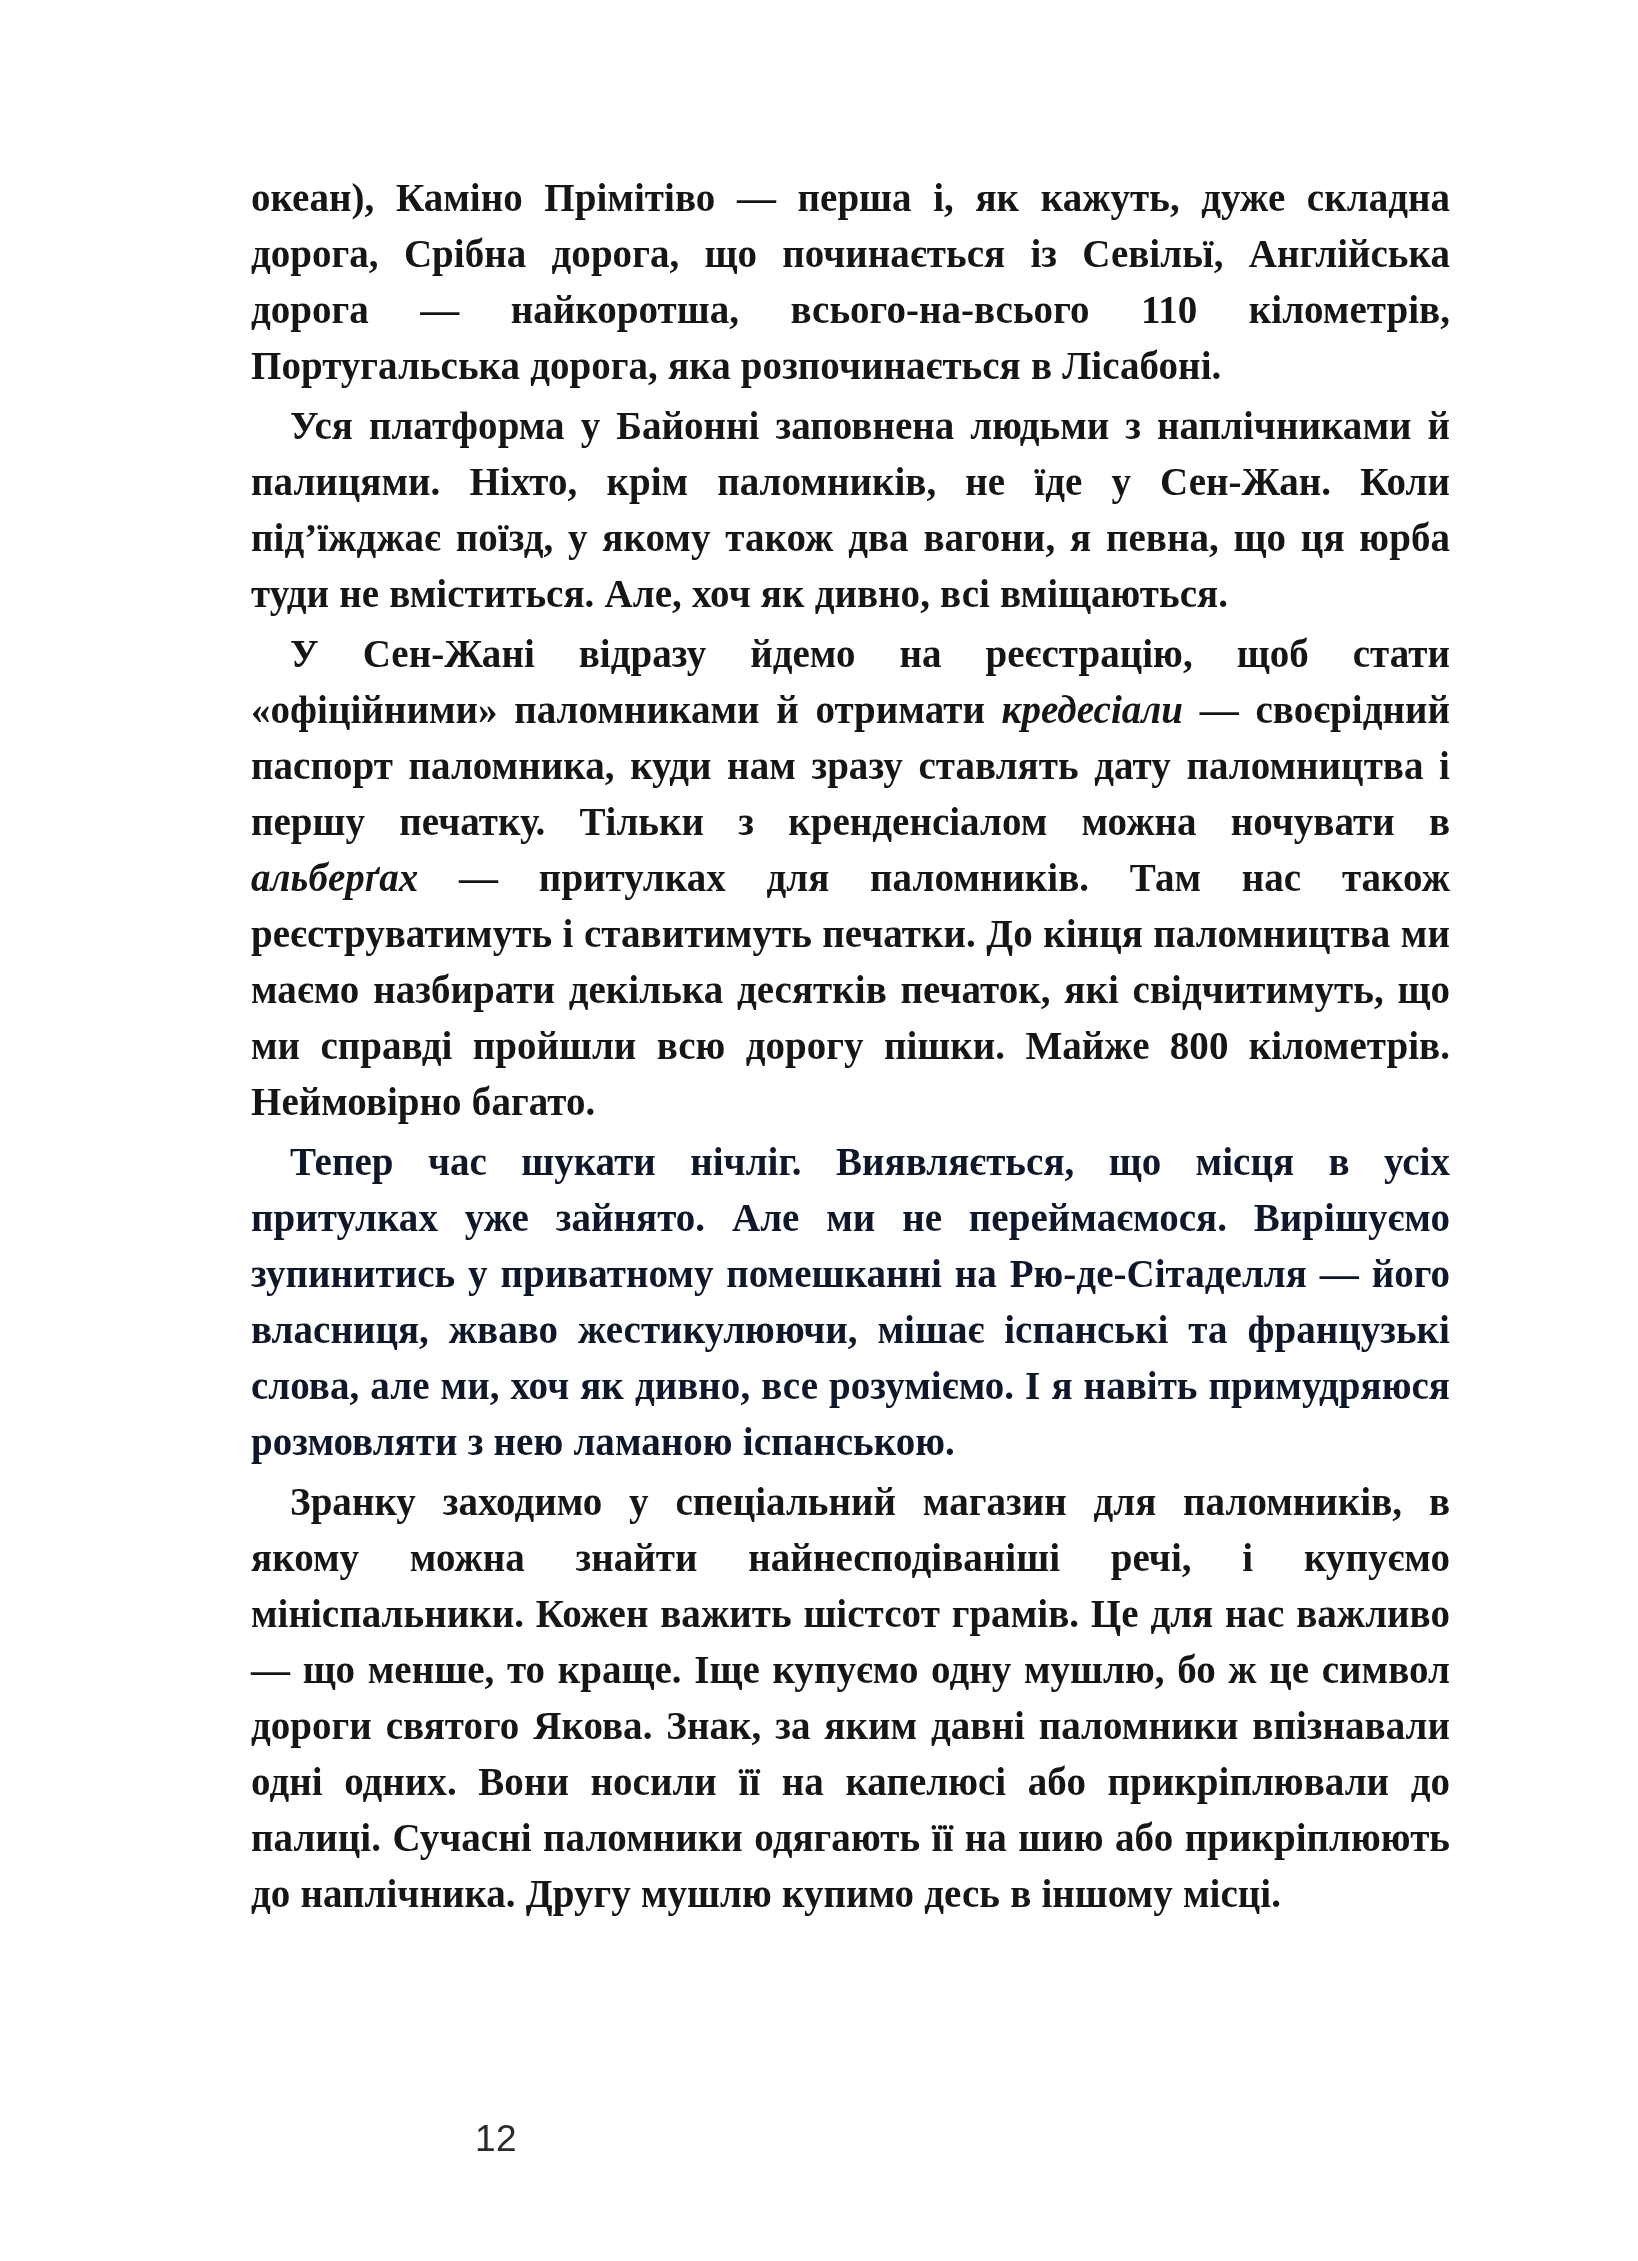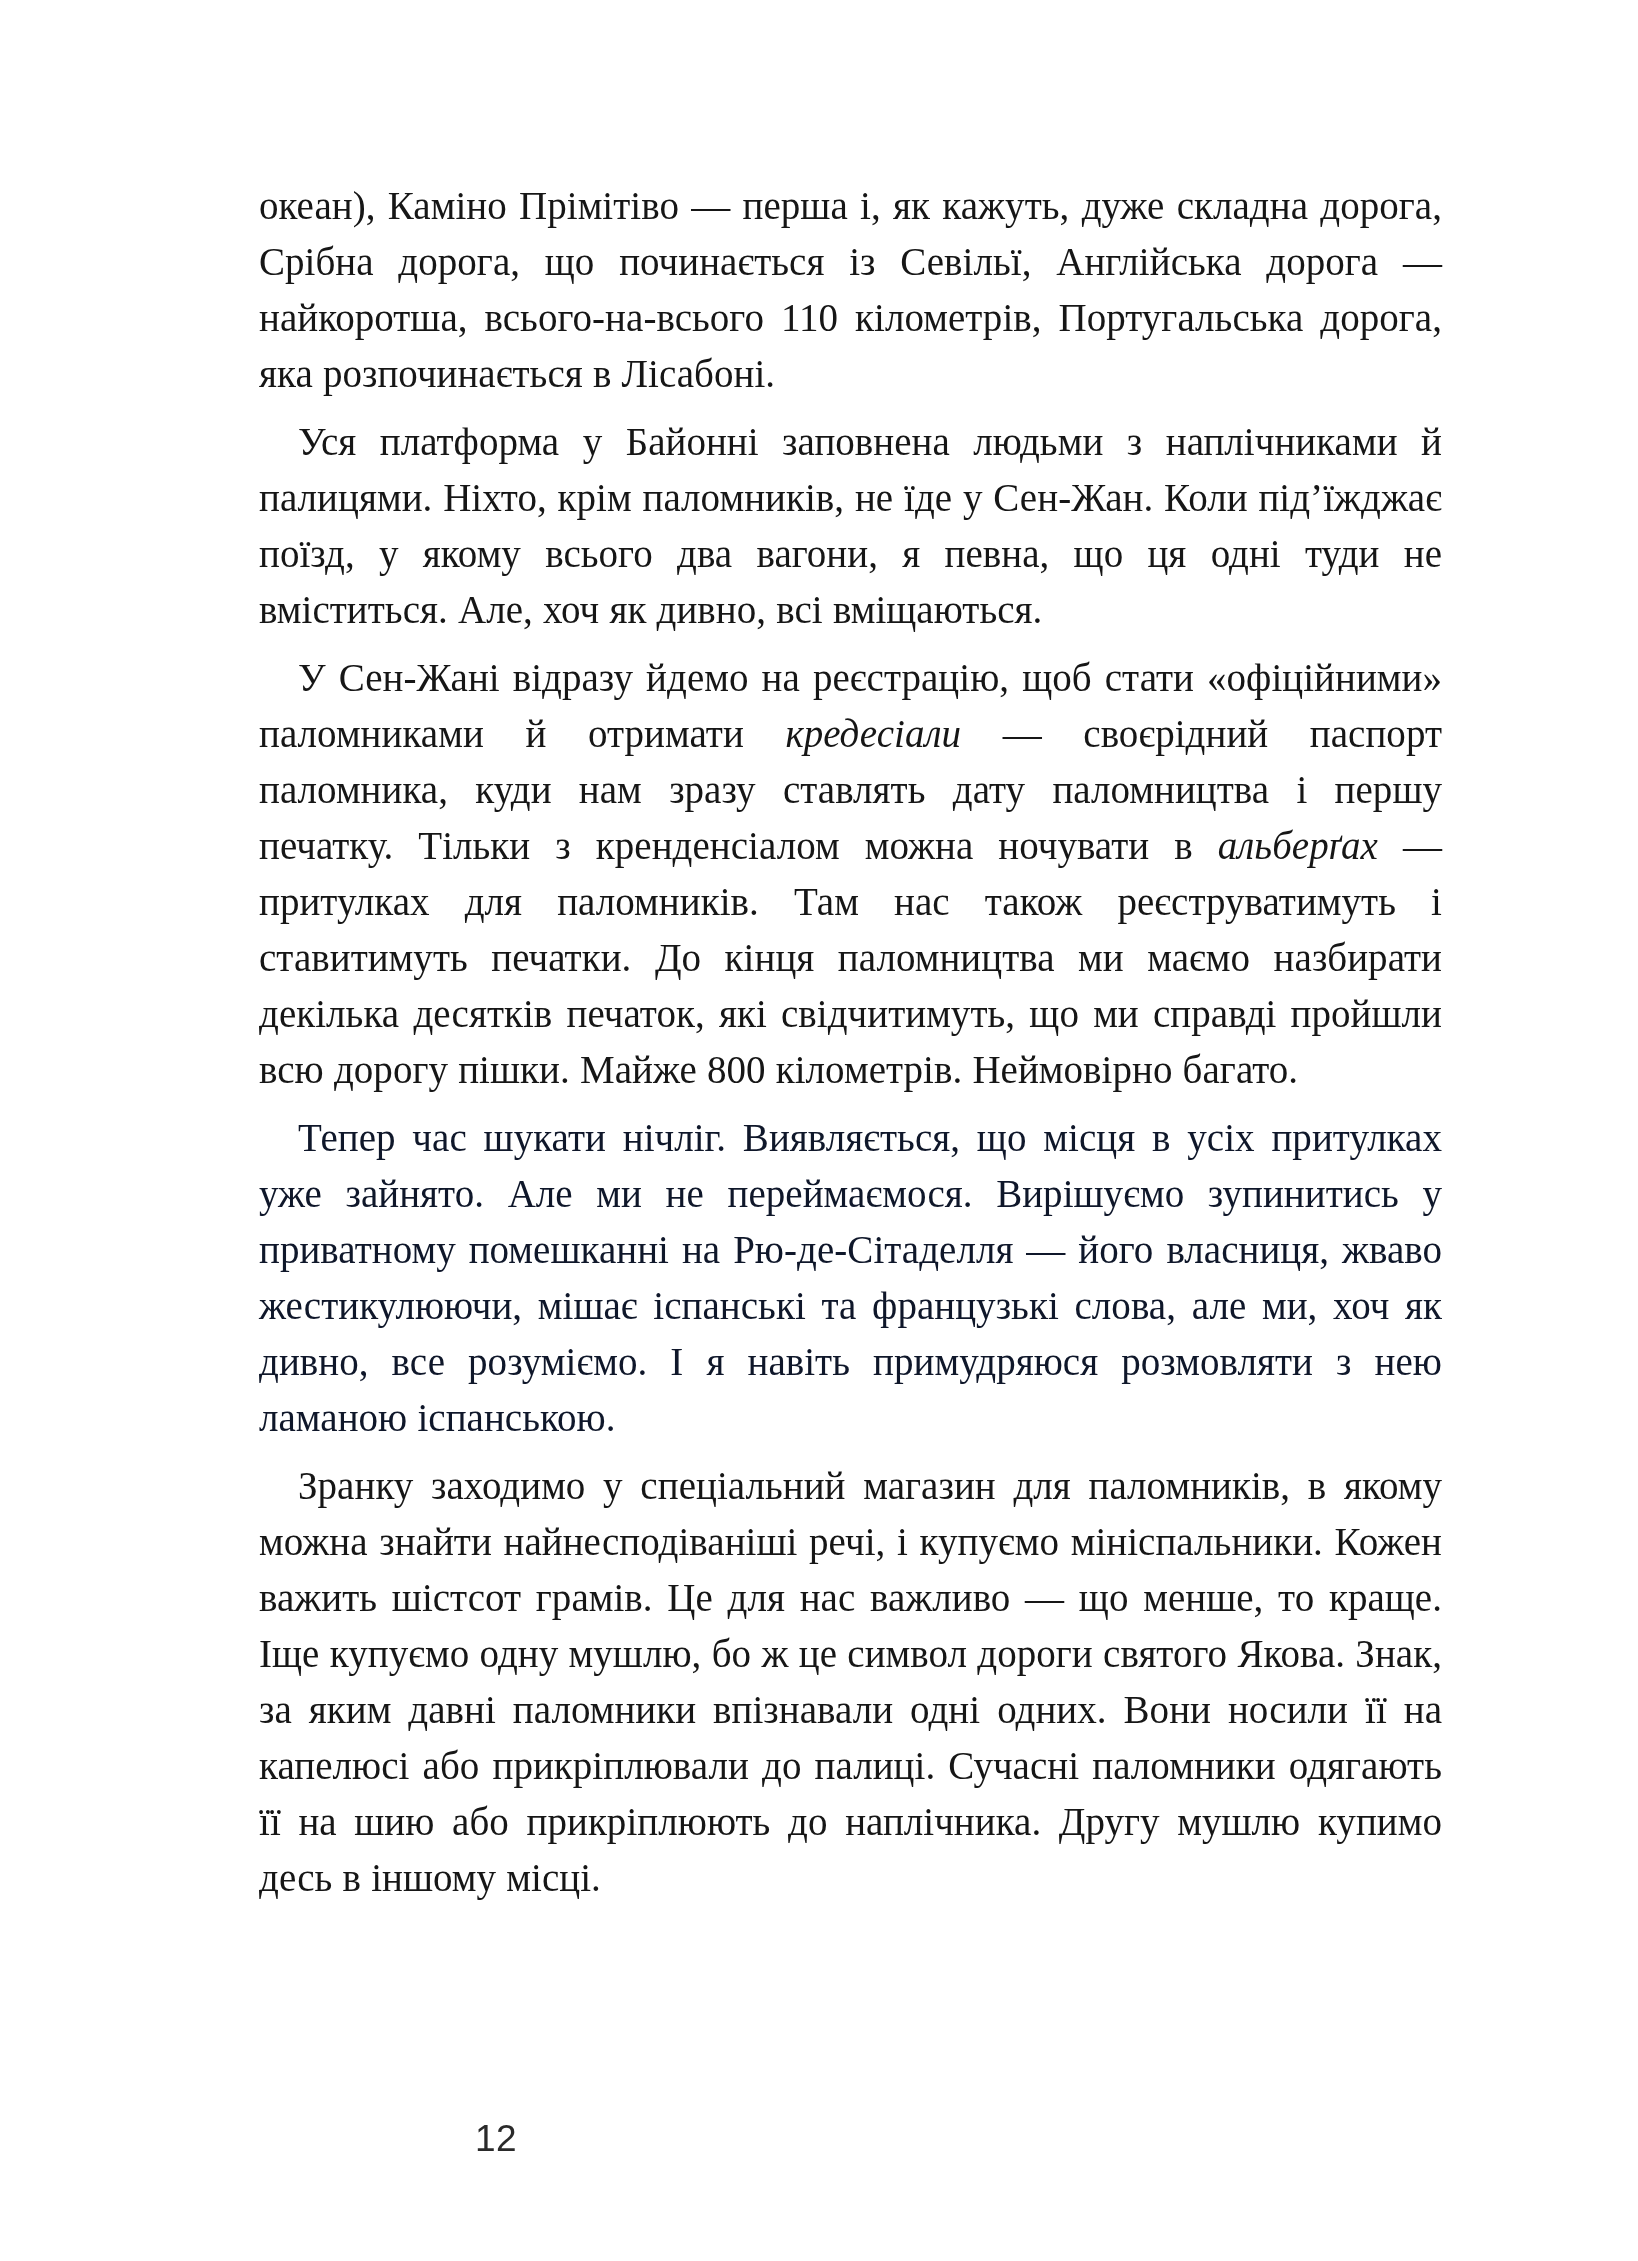--- a/index.html
+++ b/index.html
@@ -19,31 +19,32 @@
   }
 
   .text-block {
     position: absolute;
     left: 247px;
     top: 166px;
     width: 1207px;
   }
 
   .para {
-    margin: 12px;
+    margin: 4px;
     font-family: "Liberation Serif", "DejaVu Serif", serif;
     font-size: 39px;
     line-height: 56px;
     color: #161616;
     text-align: justify;
     text-justify: inter-word;
     word-spacing: 0.4px;
     letter-spacing: 0.04px;
     -webkit-font-smoothing: antialiased;
     hyphens: manual;
+    font-weight: bold;
   }
 
   .para.indent {
     text-indent: 39px;
   }
 
   .para em {
     font-style: italic;
   }
 
@@ -58,21 +59,21 @@
     letter-spacing: 0.3px;
   }
 </style>
 </head>
 <body>
 
 <div class="page" style="background: rgb(255, 255, 255);">
 
   <div class="text-block">
     <p class="para" style="color: rgb(22, 22, 22);">океан), Каміно Прімітіво — перша і, як кажуть, дуже складна дорога, Срібна дорога, що починається із Севільї, Англійська дорога — найкоротша, всього-на-всього 110 кілометрів, Португальська дорога, яка розпочинається в Лісабоні.</p>
-    <p class="para indent" style="color: rgb(22, 22, 22);">Уся платформа у Байонні заповнена людьми з наплічниками й палицями. Ніхто, крім паломників, не їде у Сен-Жан. Коли під’їжджає поїзд, у якому всього два вагони, я певна, що ця одні туди не вміститься. Але, хоч як дивно, всі вміщаються.</p>
+    <p class="para indent" style="color: rgb(22, 22, 22);">Уся платформа у Байонні заповнена людьми з наплічниками й палицями. Ніхто, крім паломників, не їде у Сен-Жан. Коли під’їжджає поїзд, у якому також два вагони, я певна, що ця юрба туди не вміститься. Але, хоч як дивно, всі вміщаються.</p>
     <p class="para indent" style="color: rgb(22, 22, 22);">У Сен-Жані відразу йдемо на реєстрацію, щоб стати «офіційними» паломниками й отримати <em>кредесіали</em> — своєрідний паспорт паломника, куди нам зразу ставлять дату паломництва і першу печатку. Тільки з кренденсіалом можна ночувати в <em>альберґах</em> — притулках для паломників. Там нас також реєструватимуть і ставитимуть печатки. До кінця паломництва ми маємо назбирати декілька десятків печаток, які свідчитимуть, що ми справді пройшли всю дорогу пішки. Майже 800 кілометрів. Неймовірно багато.</p>
     <p class="para indent" style="color: #0f172a;">Тепер час шукати нічліг. Виявляється, що місця в усіх притулках уже зайнято. Але ми не переймаємося. Вирішуємо зупинитись у приватному помешканні на Рю-де-Сітаделля — його власниця, жваво жестикулюючи, мішає іспанські та французькі слова, але ми, хоч як дивно, все розуміємо. І я навіть примудряюся розмовляти з нею ламаною іспанською.</p>
     <p class="para indent" style="color: rgb(22, 22, 22);">Зранку заходимо у спеціальний магазин для паломників, в якому можна знайти найнесподіваніші речі, і купуємо мініспальники. Кожен важить шістсот грамів. Це для нас важливо — що менше, то краще. Іще купуємо одну мушлю, бо ж це символ дороги святого Якова. Знак, за яким давні паломники впізнавали одні одних. Вони носили її на капелюсі або прикріплювали до палиці. Сучасні паломники одягають її на шию або прикріплюють до наплічника. Другу мушлю купимо десь в іншому місці.</p>
   </div>
 
   <div class="page-number">12</div>
 
 </div>
 
 

